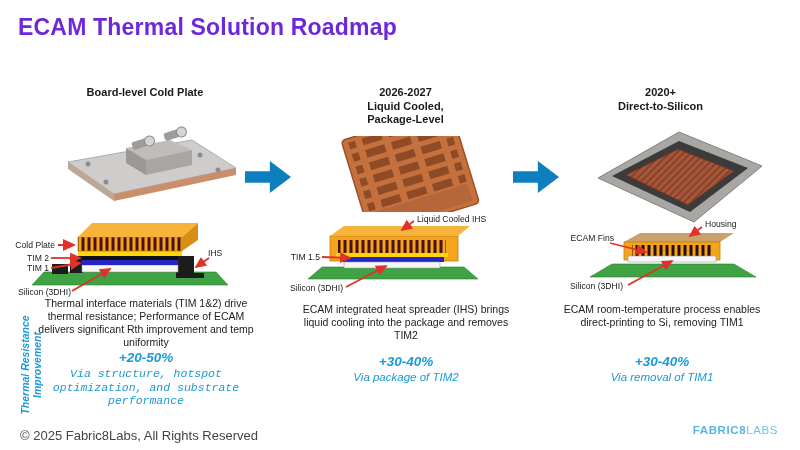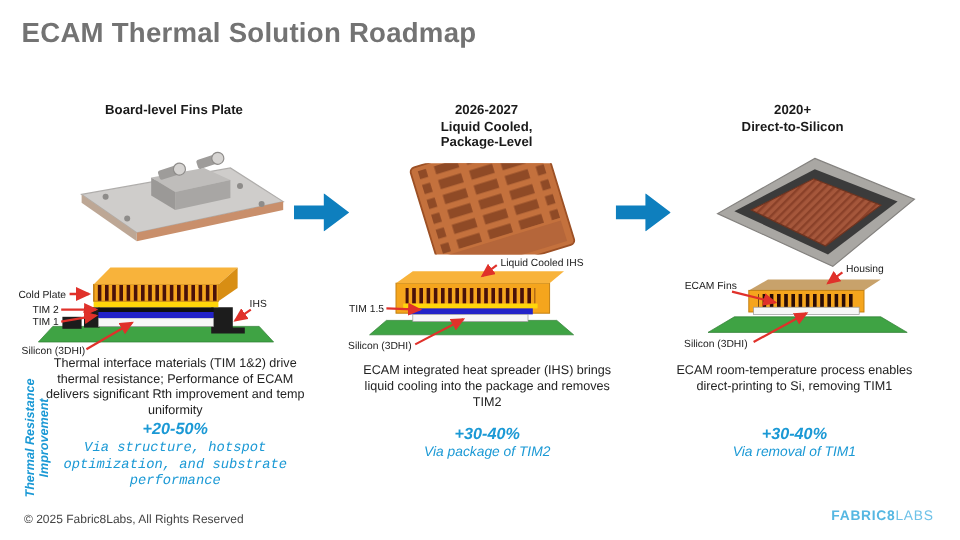--- a/index.html
+++ b/index.html
@@ -1,21 +1,21 @@
 <!DOCTYPE html>
 <html><head>
 <meta charset="utf-8">
 <style>
   * { margin:0; padding:0; box-sizing:border-box; }
   body { background:#888; font-family:"Liberation Sans", sans-serif; }
   #slide {
     position:relative; width:800px; height:450px; background:#ffffff;
     overflow:hidden; margin:0 auto;
   }
-  .title { position:absolute; left:18px; top:14px; font-size:23px; font-weight:bold; color:#737373; letter-spacing:0.2px; }
+  .title { position:absolute; left:18px; top:14px; font-size:23px; font-weight:bold; color:#6d28d9; letter-spacing:0.2px; }
   .subtitle { position:absolute; left:18px; top:46px; font-size:17px; font-weight:bold; color:#1B99D5; }
 
   .col-heading { position:absolute; text-align:center; font-size:11px; font-weight:bold; color:#1a1a1a; line-height:13.5px; }
   .col-heading span { display:block; }
   #col1-heading { left:30px; top:86px; width:230px; }
   #col2-heading { left:293px; top:86px; width:225px; }
   #col3-heading { left:543px; top:86px; width:235px; }
 
   .photo { position:absolute; }
   #photo1 { left:40px; top:120px; width:205px; height:100px; }
@@ -46,34 +46,34 @@
   .improvement-detail { position:absolute; text-align:center; font-size:11.5px; font-style:italic; color:#1B99D5; line-height:13.5px; }
   #col1-impr-detail { left:32px;  top:367px; width:228px;font-family:Liberation Mono, monospace; }
   #col2-impr-detail { left:300px; top:371px; width:212px; }
   #col3-impr-detail { left:548px; top:371px; width:228px; }
 
   .vertical-label { position:absolute; left:-43px; top:352px; width:150px; height:26px;
     transform:rotate(-90deg); text-align:center; color:#1B99D5; font-weight:bold; font-style:italic;
     font-size:10.5px; line-height:12px; }
   .vertical-label span { display:block; }
 
-  .copyright { position:absolute; left:20px; top:428px; font-size:10px; color:#444; }
+  .copyright { position:absolute; left:20px; top:428px; font-size:13px; color:#444; }
   .logo { position:absolute; right:22px; top:424px; font-size:11.5px; letter-spacing:0.6px; color:#56B7E2; }
   .logo .bold { font-weight:bold; }
   .logo .light { font-weight:normal; color:#6fc2e8; }
 </style>
 </head>
 <body>
 
 <div id="slide">
 
   <div class="title">ECAM Thermal Solution Roadmap</div>
 
   <div class="col-heading" id="col1-heading">
-    <span>Board-level Fins Plate</span>
+    <span>Board-level Cold Plate</span>
   </div>
   <div class="col-heading" id="col2-heading">
     <span>2026-2027</span>
     <span>Liquid Cooled,</span>
     <span>Package-Level</span>
   </div>
   <div class="col-heading" id="col3-heading">
     <span>2020+</span>
     <span>Direct-to-Silicon</span>
   </div>

